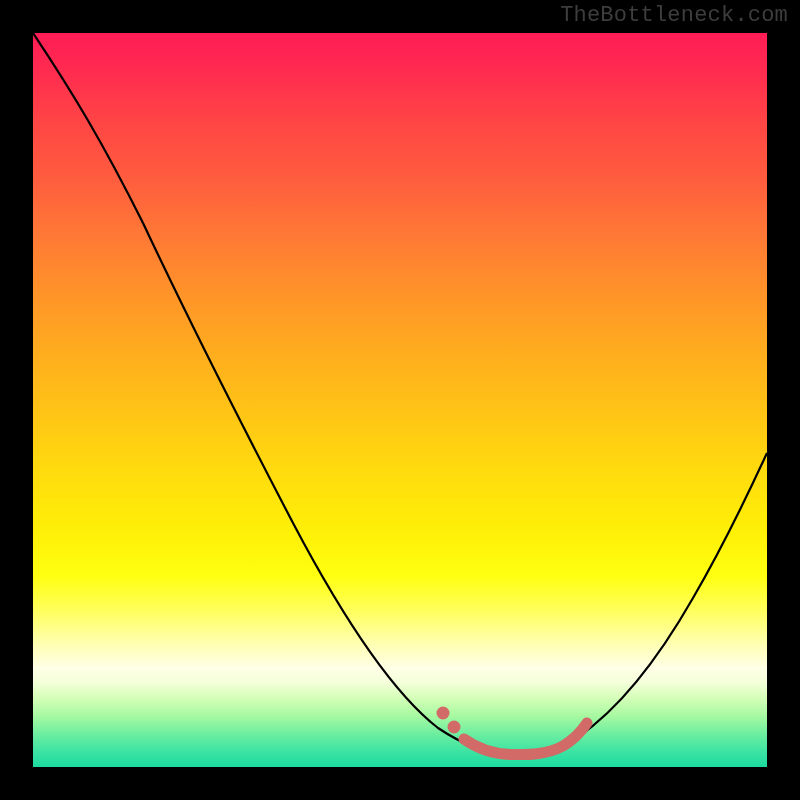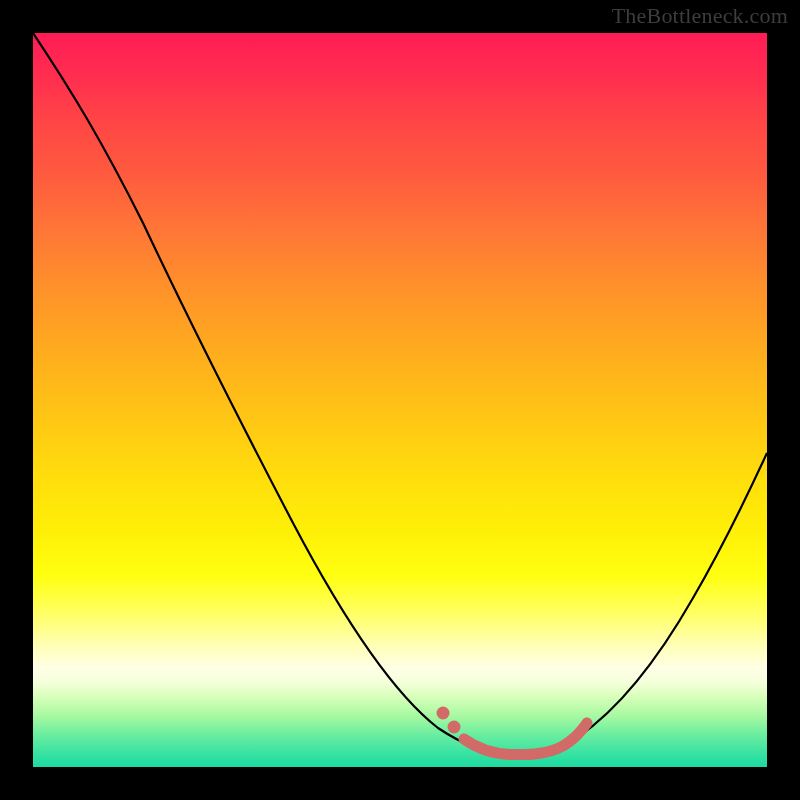--- a/index.html
+++ b/index.html
@@ -9,21 +9,21 @@
     position: absolute;
     left: 0; top: 0;
     width: 800px; height: 800px;
     background: #000;
   }
   
   .watermark {
     position: absolute;
     top: 3px;
     right: 12px;
-    font-family: Liberation Serif, serif;
+    font-family: Liberation Mono, monospace;
     font-size: 22px;
     font-weight: 400;
     color: #3d3d3d;
     letter-spacing: 0.2px;
   }
   
   .plot-area {
     position: absolute;
     left: 33px;
     top: 33px;

